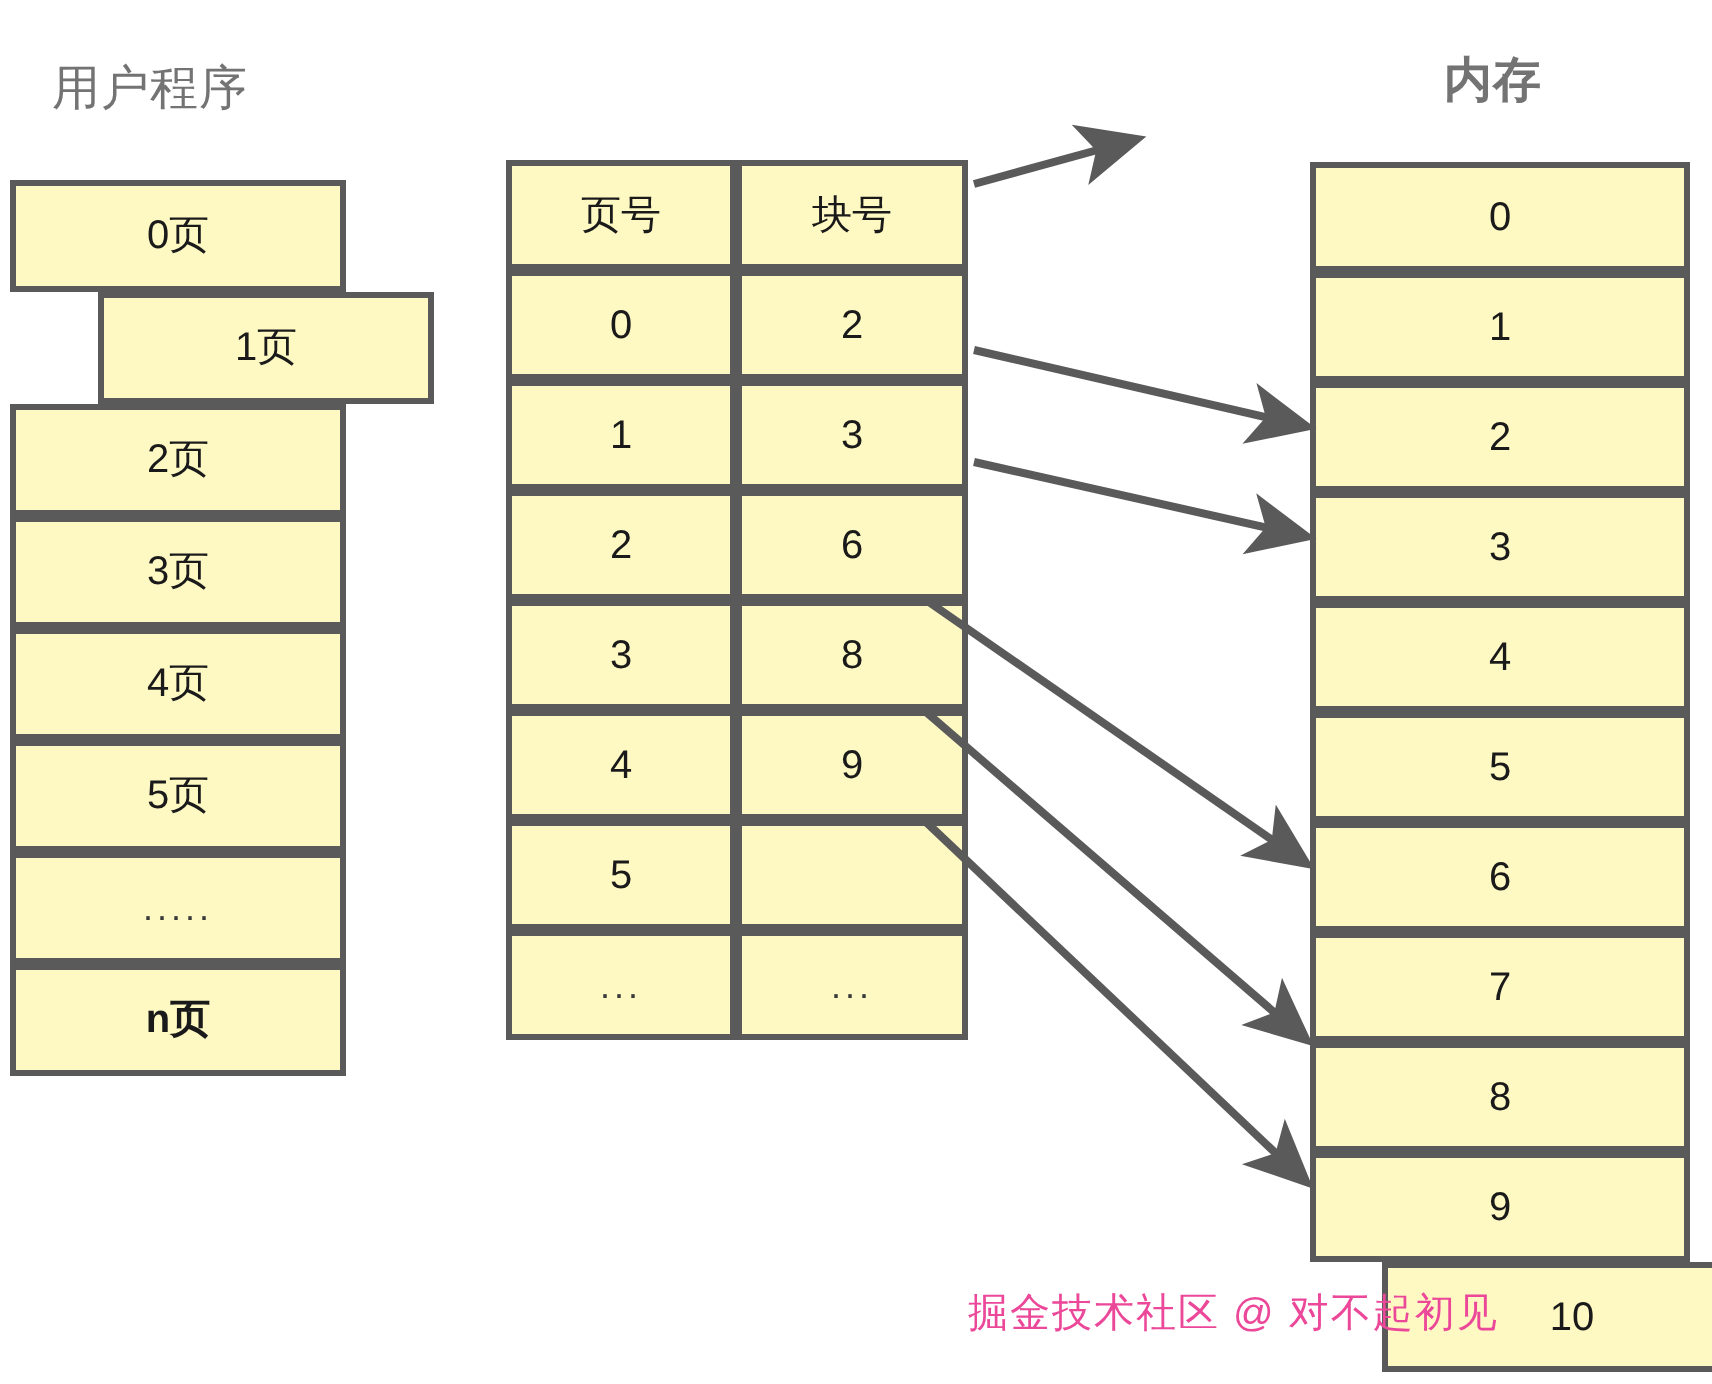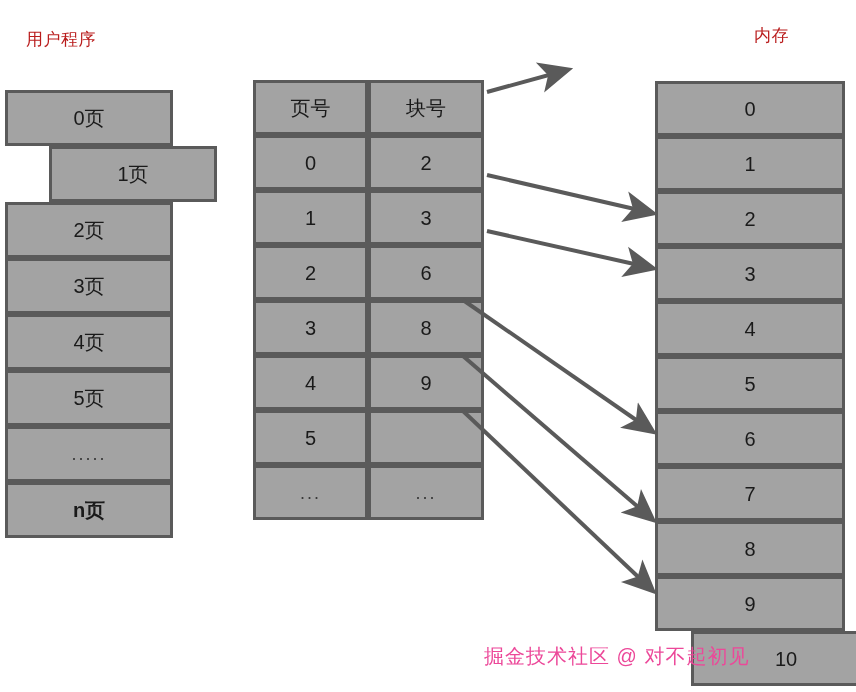--- a/index.html
+++ b/index.html
@@ -18,35 +18,35 @@
   .stage {
     position: absolute;
     inset: 0;
     width: 856px;
     height: 692px;
   }
 
   
   .heading {
     position: absolute;
-    font-size: 17px;
-    color: #b91c1c;
+    font-size: 24px;
+    color: #737373;
     white-space: nowrap;
     letter-spacing: 0.5px;
   }
   #user-program-title { left: 26px;  top: 28px; }
   #page-table-title   { left: 340px; top: 24px; }
-  #memory-title       { left: 754px; top: 24px; }
+  #memory-title       { left: 722px; top: 24px; font-weight: bold; }
 
   
   .cell {
     position: absolute;
     box-sizing: border-box;
     border: 3px solid #5a5a5a;
-    background: #a3a3a3;
+    background: #fef9c3;
     display: flex;
     align-items: center;
     justify-content: center;
     font-size: 20px;
     color: #1a1a1a;
     line-height: 1;
   }
   .cell.dots { font-size: 18px; letter-spacing: 2px; color: #3a3a3a; }
   .up-cell { left: 5px; width: 168px; height: 56px; }
   .pt-cell-left  { left: 253px; width: 115px; height: 55px; }

